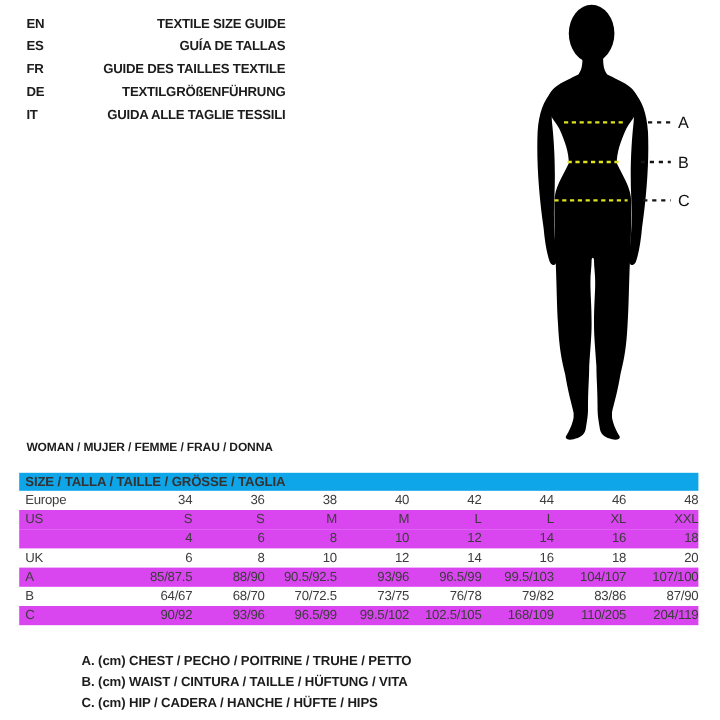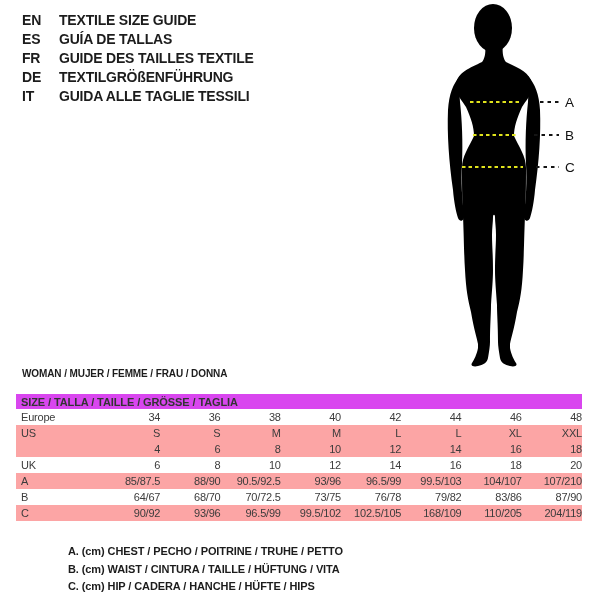--- a/index.html
+++ b/index.html
@@ -8,43 +8,43 @@
     font-family:"Liberation Sans", sans-serif;
     background:#ffffff;
     color:#1c1c1c;
     position:relative;
     overflow:hidden;
   }
   #page { position:absolute; inset:0; width:600px; height:600px; background:#fff; }
 
   
   .lang-block { position:absolute; left:22px; top:11px; }
-  .lang-row { display:flex; line-height:19px; font-size:14px; font-weight:bold; letter-spacing:-0.2px; }
+  .lang-row { display:flex; line-height:19px; font-size:11px; font-weight:bold; letter-spacing:-0.2px;justify-content:space-between; }
   .lang-code { width:37px; }
-  .lang-text { white-space:nowrap; }
+  .lang-text { white-space:nowrap;margin-left:27px; }
 
   
   .figure-wrap { position:absolute; left:400px; top:0; width:200px; height:375px; }
   .figure-wrap svg { display:block; }
   .marker-label { font-family:"Liberation Sans", sans-serif; font-size:13.5px; fill:#111; }
 
   
   .section-title { position:absolute; left:22px; top:368px; font-size:10px; font-weight:bold; letter-spacing:-0.1px; }
 
   
   .size-table { position:absolute; left:16px; top:394px; width:566px; }
   .table-header {
-    height:15px; background:#d946ef; display:flex; align-items:center;
+    height:15px; background:#0ea5e9; display:flex; align-items:center;
     padding-left:5px; font-size:11px; font-weight:bold; color:#333; letter-spacing:-0.1px;
   }
   .trow {
     display:grid; grid-template-columns:84px repeat(8, 1fr);
     height:16px; align-items:center; font-size:11px; color:#3c3c3c; letter-spacing:-0.2px;gap:12px;
   }
-  .trow.shaded { background:#fca5a5; }
+  .trow.shaded { background:#d946ef; }
   .rlabel { padding-left:5px; text-align:left; }
   .cell { text-align:right; }
 
   
   .legend-block { position:absolute; left:22px; top:543px;margin-left:46px; }
   .legend-line { font-size:11px; font-weight:bold; line-height:17.5px; letter-spacing:-0.1px; white-space:nowrap; }
 </style>
 </head>
 <body>
 
@@ -208,21 +208,21 @@
 
     <div class="trow shaded">
       <div class="rlabel">A</div>
     <div class="cell">85/87.5</div>
           <div class="cell">88/90</div>
           <div class="cell">90.5/92.5</div>
           <div class="cell">93/96</div>
           <div class="cell">96.5/99</div>
           <div class="cell">99.5/103</div>
           <div class="cell">104/107</div>
-          <div class="cell">107/210</div>
+          <div class="cell">107/100</div>
         </div>
 
     <div class="trow">
       <div class="rlabel">B</div>
     <div class="cell">64/67</div>
           <div class="cell">68/70</div>
           <div class="cell">70/72.5</div>
           <div class="cell">73/75</div>
           <div class="cell">76/78</div>
           <div class="cell">79/82</div>

